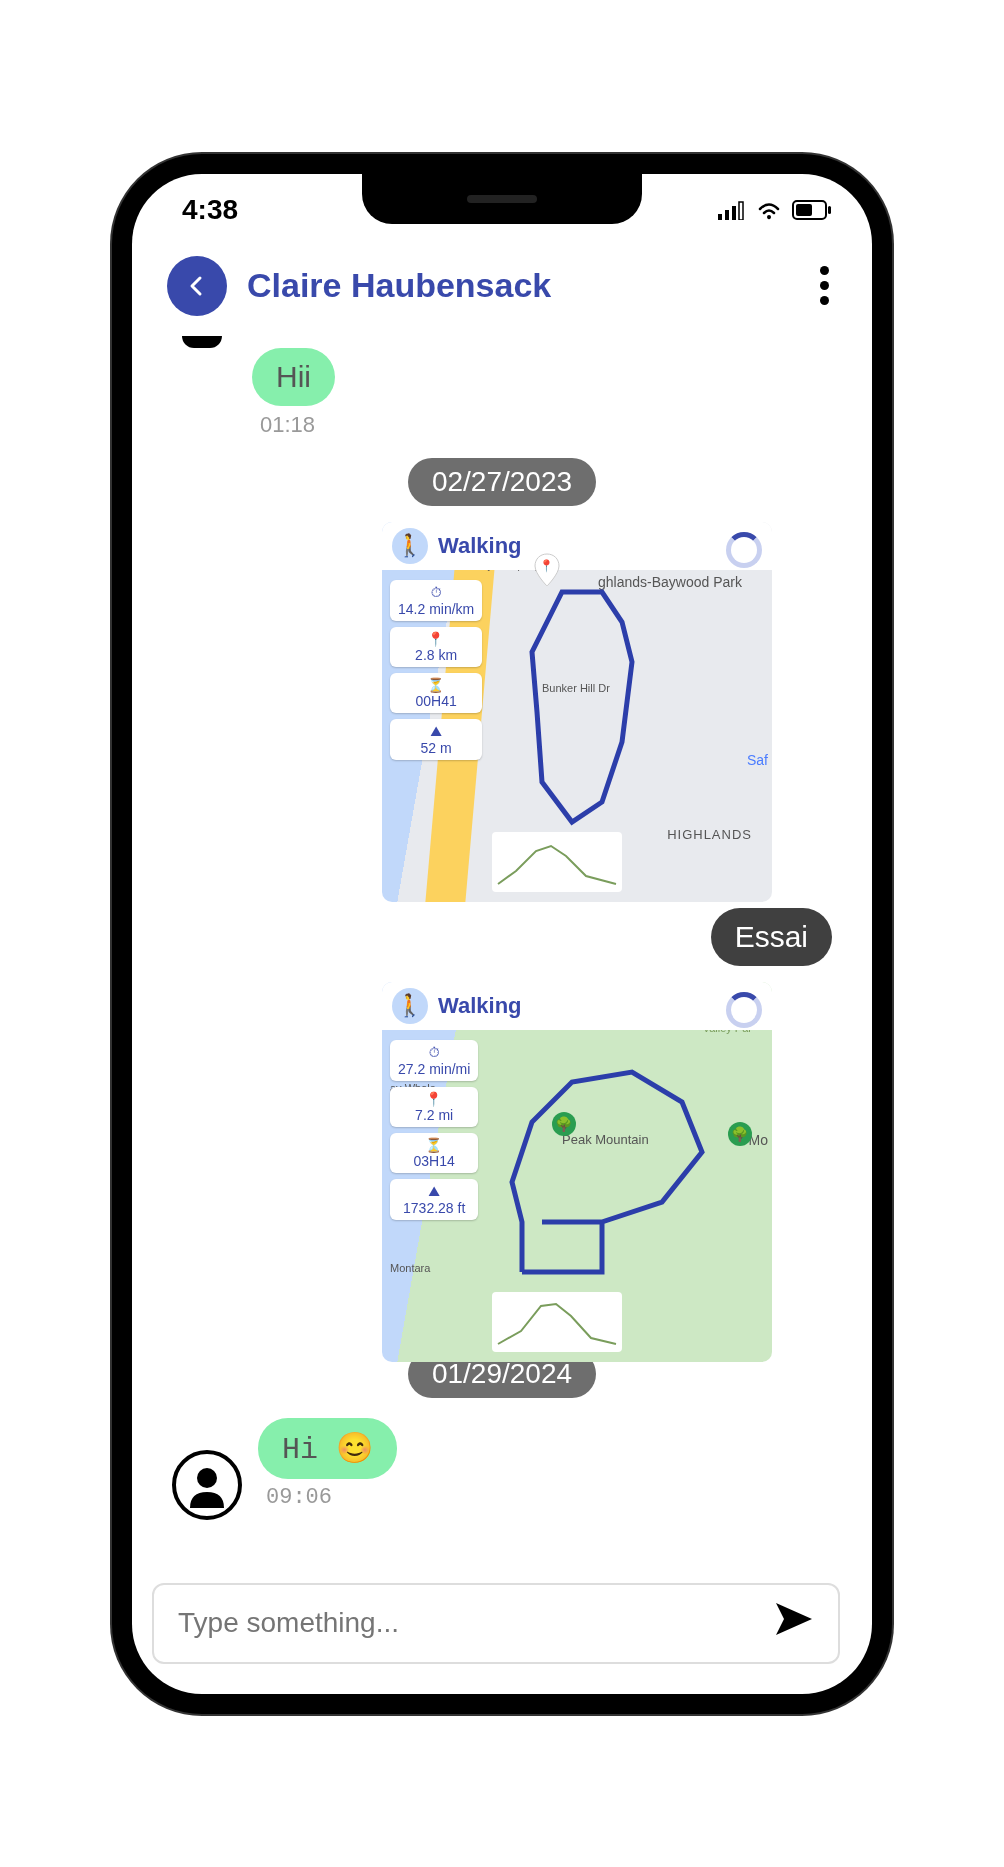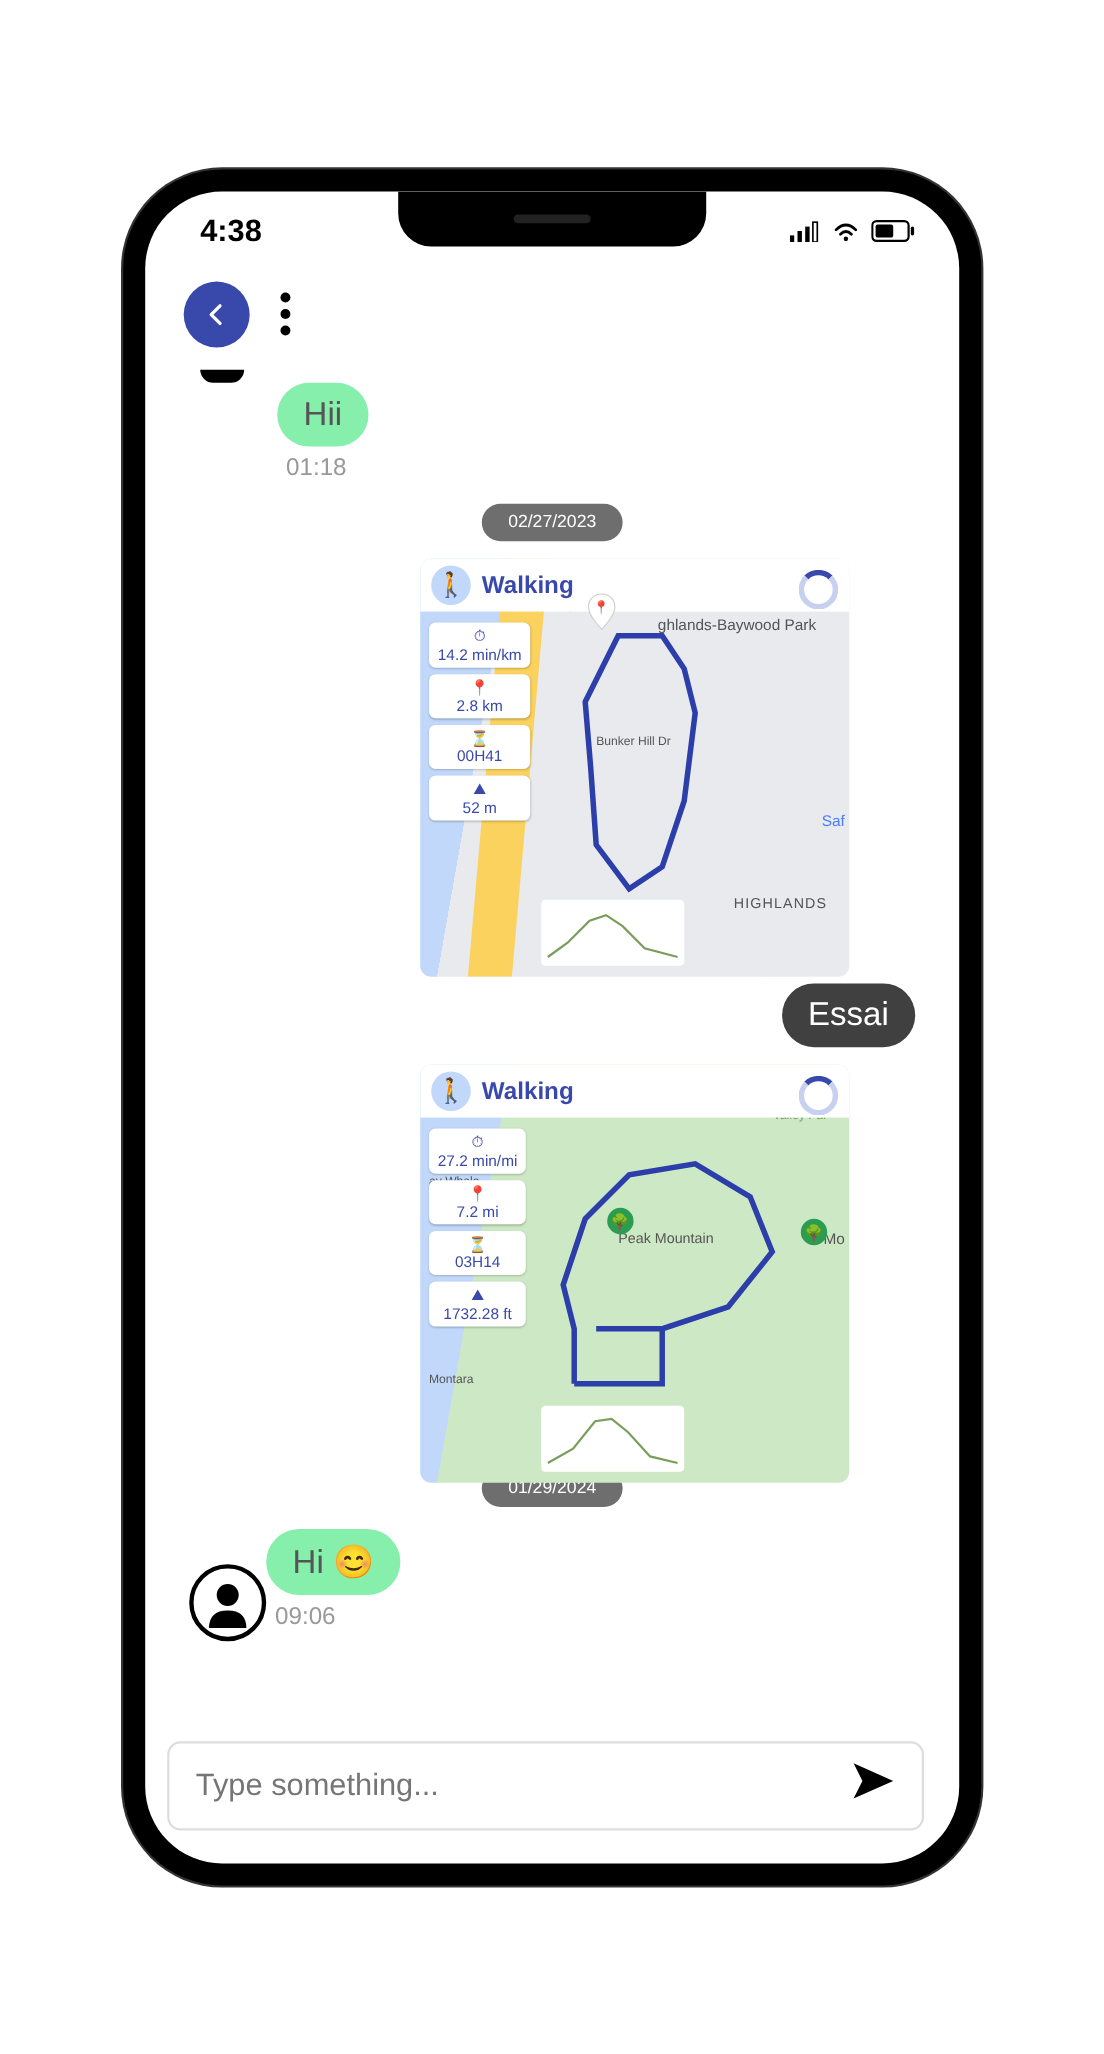--- a/index.html
+++ b/index.html
@@ -147,21 +147,21 @@
       color: #999;
       margin-top: 6px;
       margin-left: 8px;
     }
     .date-pill {
       align-self: center;
       background: #6e6e6e;
       color: #fff;
       padding: 8px 24px;
       border-radius: 40px;
-      font-size: 16px;
+      font-size: 28px;
       margin: 10px auto;
       width: fit-content;
     }
     .map-card {
       width: 390px;
       height: 380px;
       margin: 6px auto 6px 230px;
       border-radius: 10px;
       position: relative;
       overflow: hidden;
@@ -263,21 +263,23 @@
       width: 130px;
       height: 60px;
       background: #fff;
       border-radius: 4px;
       z-index: 2;
       padding: 4px;
     }
     .avatar-row {
       display: flex;
       align-items: flex-end;
+      gap: 16px;
       margin-top: 10px;
+      font-family: Liberation Mono, monospace;
     }
     .avatar-circle {
       width: 70px;
       height: 70px;
       border: 4px solid #000;
       border-radius: 50%;
       display: flex;
       align-items: center;
       justify-content: center;
       margin-left: 20px;
@@ -356,20 +358,21 @@
         </span>
       </div>
     </div>
 
     <div class="header">
       <div class="back-button">
         <svg width="24" height="24" viewBox="0 0 24 24">
             <path d="M15 4 L7 12 L15 20" stroke="#fff" stroke-width="3" fill="none" stroke-linecap="round" stroke-linejoin="round"></path>
           </svg>
       </div>
+      <div class="header-title">Claire Haubensack</div>
       <div class="menu-icon">
         <div class="menu-dot"></div>
           <div class="menu-dot"></div>
           <div class="menu-dot"></div>
       </div>
     </div>
 
     <div class="chat-area">
       <div class="avatar-tiny"></div>
       <div class="msg-group msg-received">

